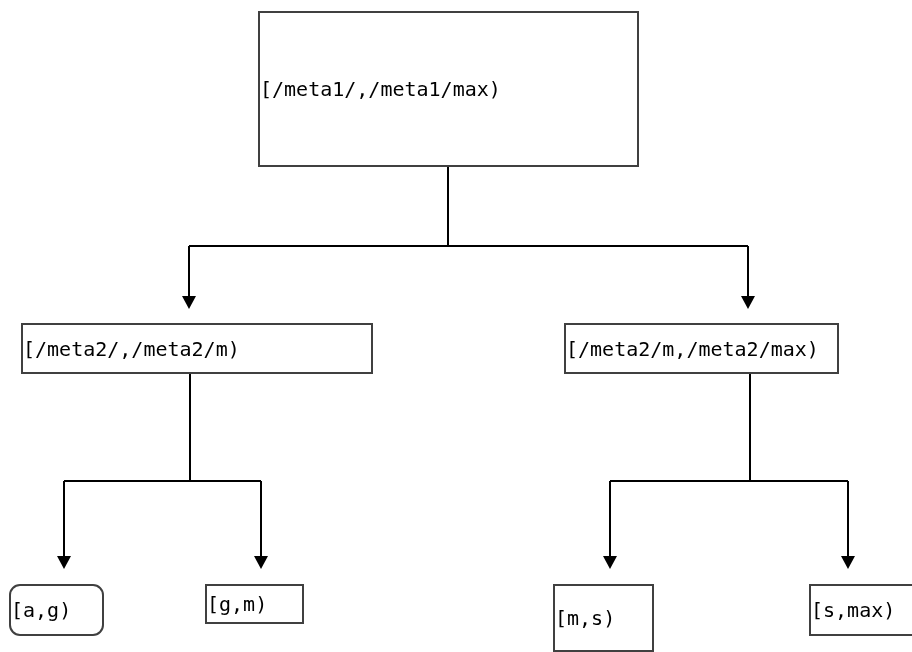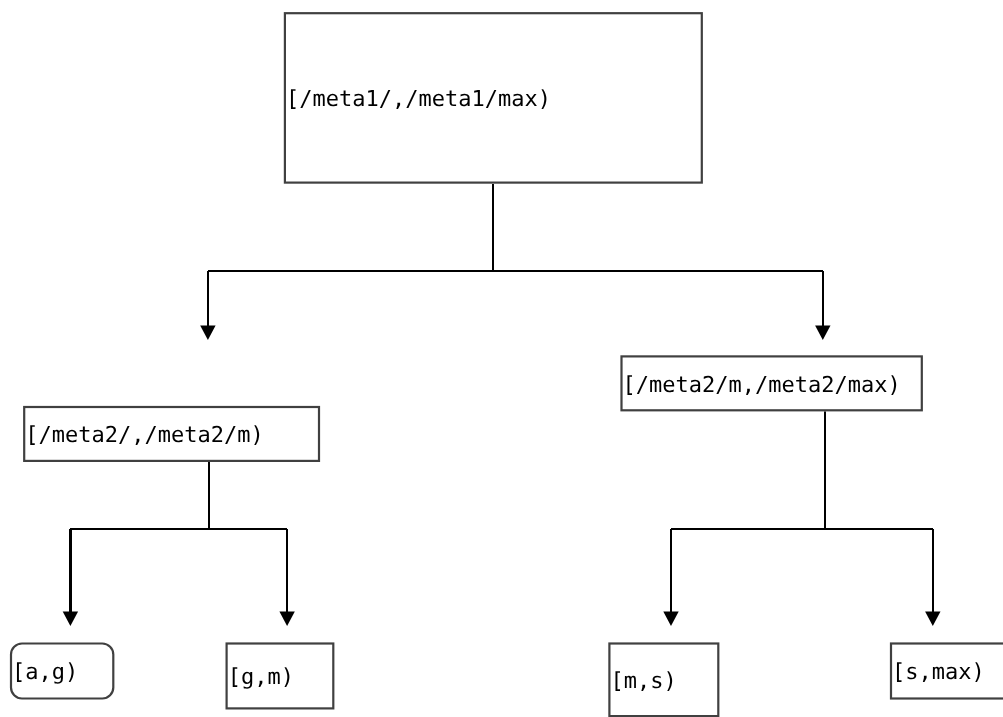--- a/index.html
+++ b/index.html
@@ -68,33 +68,33 @@
       <polygon points="254,556 268,556 261,569"></polygon>
       <polygon points="603,556 617,556 610,569"></polygon>
       <polygon points="841,556 855,556 848,569"></polygon>
     </g>
   </svg>
 
   <div class="node" style="left:258px; top:11px; width:381px; height:156px;">
     <span>[/meta1/,/meta1/max)</span>
   </div>
 
-  <div class="node" style="left:21px; top:323px; width:270px; height:51px;margin-top:46px;">
+  <div class="node" style="left:21px; top:323px; width:352px; height:51px;">
     <span>[/meta2/,/meta2/m)</span>
   </div>
 
   <div class="node" style="left:564px; top:323px; width:275px; height:51px;">
     <span>[/meta2/m,/meta2/max)</span>
   </div>
 
   <div class="node" style="left:9px; top:584px; width:95px; height:52px;border-radius:11px;">
     <span>[a,g)</span>
   </div>
 
-  <div class="node" style="left:205px; top:584px; width:99px; height:61px;">
+  <div class="node" style="left:205px; top:584px; width:99px; height:40px;">
     <span>[g,m)</span>
   </div>
 
   <div class="node" style="left:553px; top:584px; width:101px; height:68px;">
     <span>[m,s)</span>
   </div>
 
   <div class="node" style="left:777px; top:584px; width:120px; height:52px;margin-left:32px;">
     <span>[s,max)</span>
   </div>

